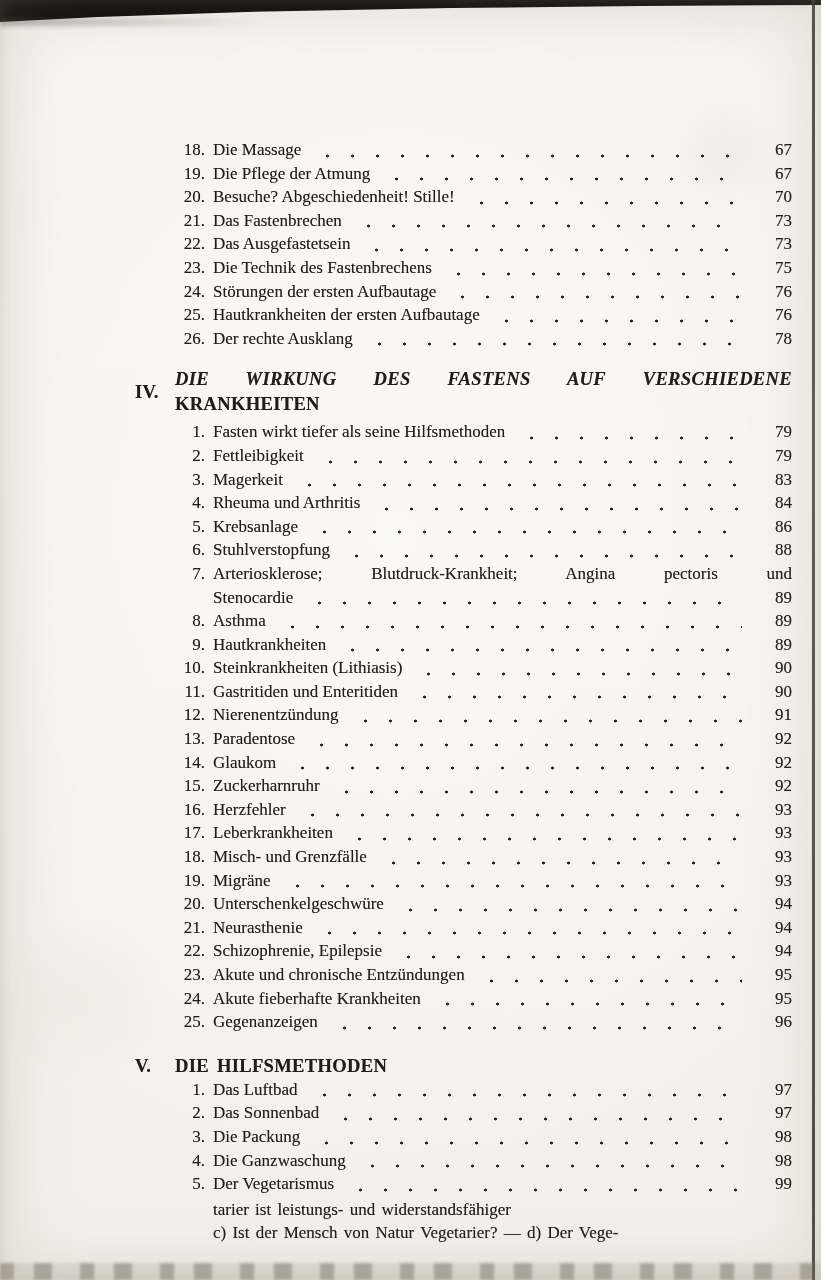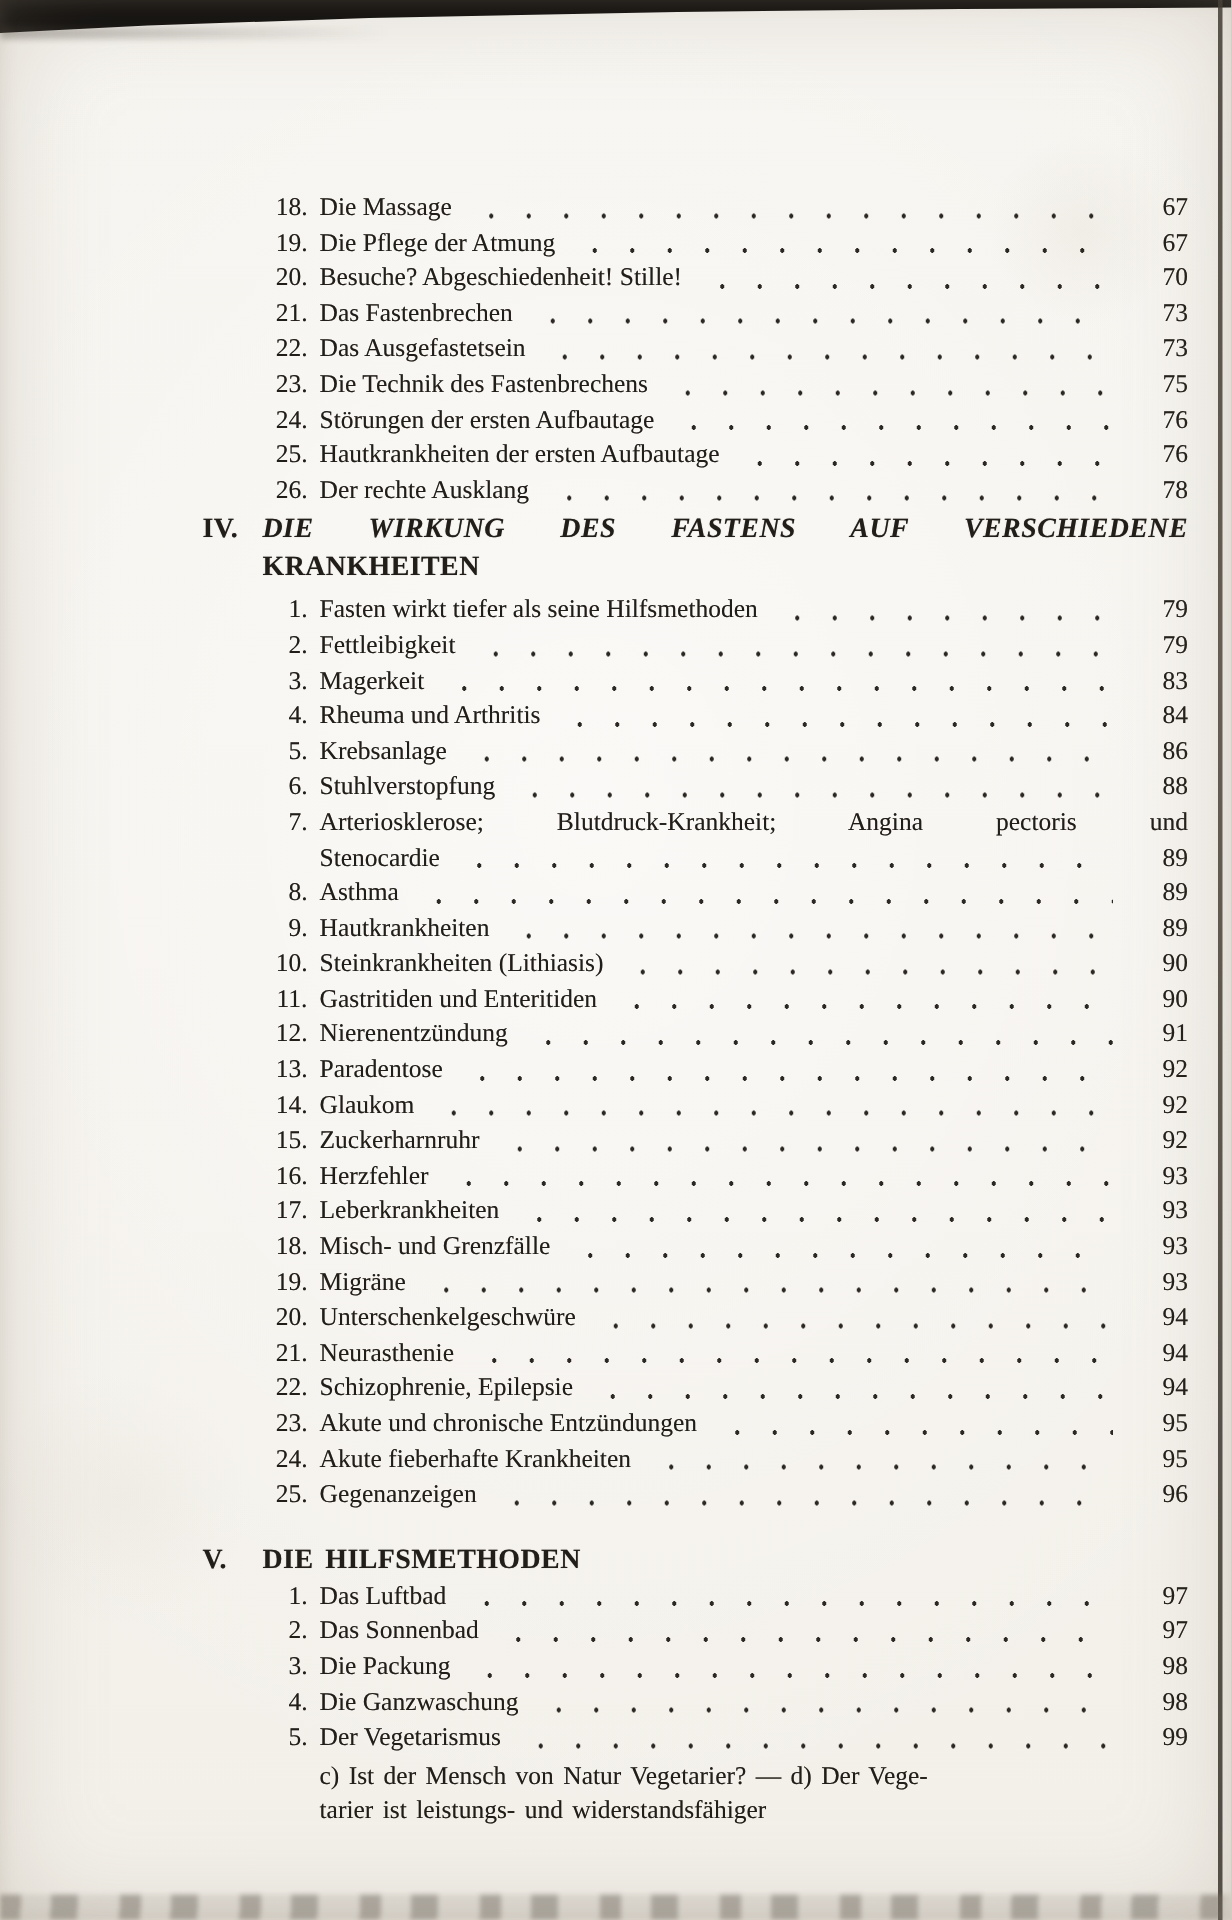--- a/index.html
+++ b/index.html
@@ -41,42 +41,42 @@
   .bottom-edge{
     position:absolute;left:0;right:0;bottom:0;height:17px;
     background:repeating-linear-gradient(92deg,
       rgba(104,98,88,.50) 0 14px,
       rgba(152,146,134,.20) 14px 34px,
       rgba(88,83,74,.45) 34px 52px,
       rgba(140,134,123,.18) 52px 80px);
     filter:blur(1.6px);
   }
 
-  .content{position:absolute;left:135px;top:128px;width:657px;}
+  .content{position:absolute;left:135px;top:140px;width:657px;}
 
   .row{display:flex;align-items:baseline;height:23.6px;font-size:17px;
        text-shadow:0 0 .4px rgba(30,26,20,.45);}
   .num{width:70px;text-align:right;margin-right:8px;flex:none;
        font-feature-settings:"onum" 1;}
   .title{white-space:nowrap;flex:none;}
   .title.stretch{flex:1;white-space:normal;text-align:justify;text-align-last:justify;}
   .leader{flex:1;align-self:stretch;margin:0 14px 0 10px;
     background-image:radial-gradient(circle 1.5px, #2b2722 1.4px, rgba(0,0,0,0) 1.6px);
     background-size:25px 6px;
     background-repeat:repeat-x;
     background-position:left 4px bottom 5px;
   }
   .pagenum{width:36px;text-align:right;flex:none;font-feature-settings:"onum" 1;}
 
   .heading{display:flex;font-weight:bold;font-size:18.6px;letter-spacing:.3px;
            line-height:25px;text-shadow:0 0 .5px rgba(25,21,16,.5);}
   .hlabel{width:40px;flex:none;}
   .htext{flex:1;}
   .hline.justify{text-align:justify;text-align-last:justify;font-style:italic;}
-  .section-iv{margin-bottom:6px;}
+  .section-iv{margin-top:14px;margin-bottom:6px;align-items:center;}
   .section-v{margin-top:17px;margin-bottom:2px;word-spacing:3px;}
 
   .note{margin-left:78px;font-size:17px;line-height:23.6px;word-spacing:2px;
         text-shadow:0 0 .4px rgba(30,26,20,.45);}
 </style>
 </head>
 <body>
 
 <div class="page">
   <div class="top-edge"></div>
@@ -334,19 +334,19 @@
           <span class="leader"></span>
           <span class="pagenum">98</span>
         </div>
         <div class="row">
           <span class="num">5.</span>
           <span class="title">Der Vegetarismus</span>
           <span class="leader"></span>
           <span class="pagenum">99</span>
         </div>
         <div class="note">
+          <div class="note-line">tarier ist leistungs- und widerstandsfähiger</div>
           <div class="note-line">c) Ist der Mensch von Natur Vegetarier? — d) Der Vege-</div>
-          <div class="note-line">tarier ist leistungs- und widerstandsfähiger</div>
         </div>
       </div>
     </div>
   <div class="vignette"></div>
 </div>
 
 </body></html>

